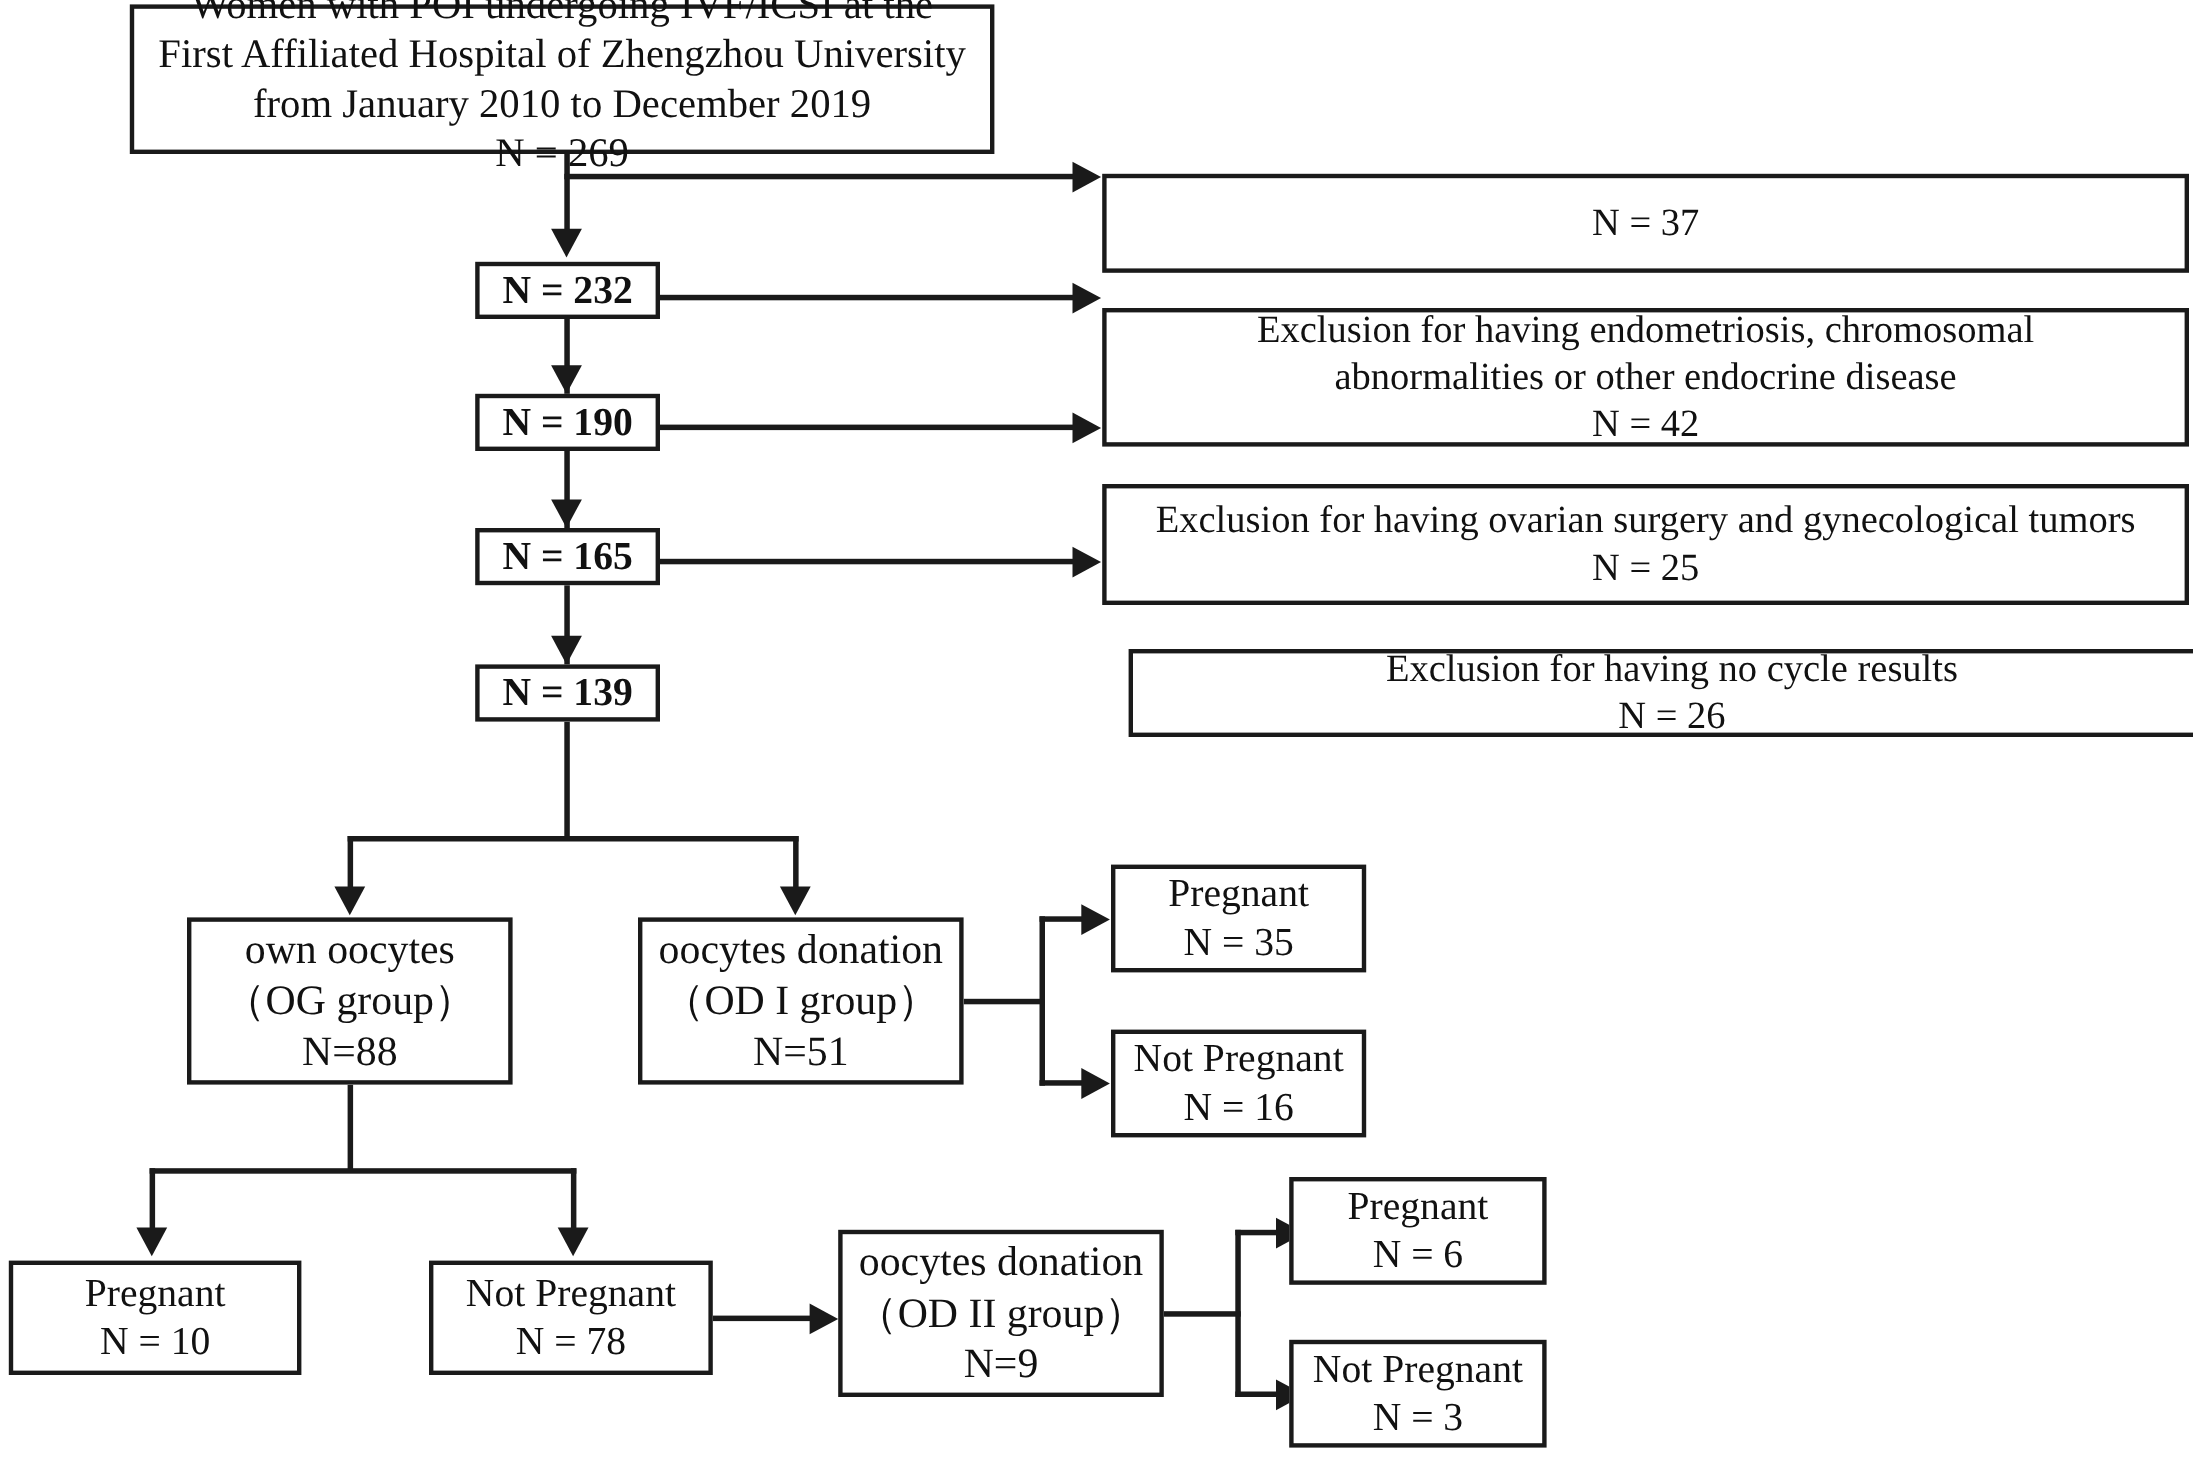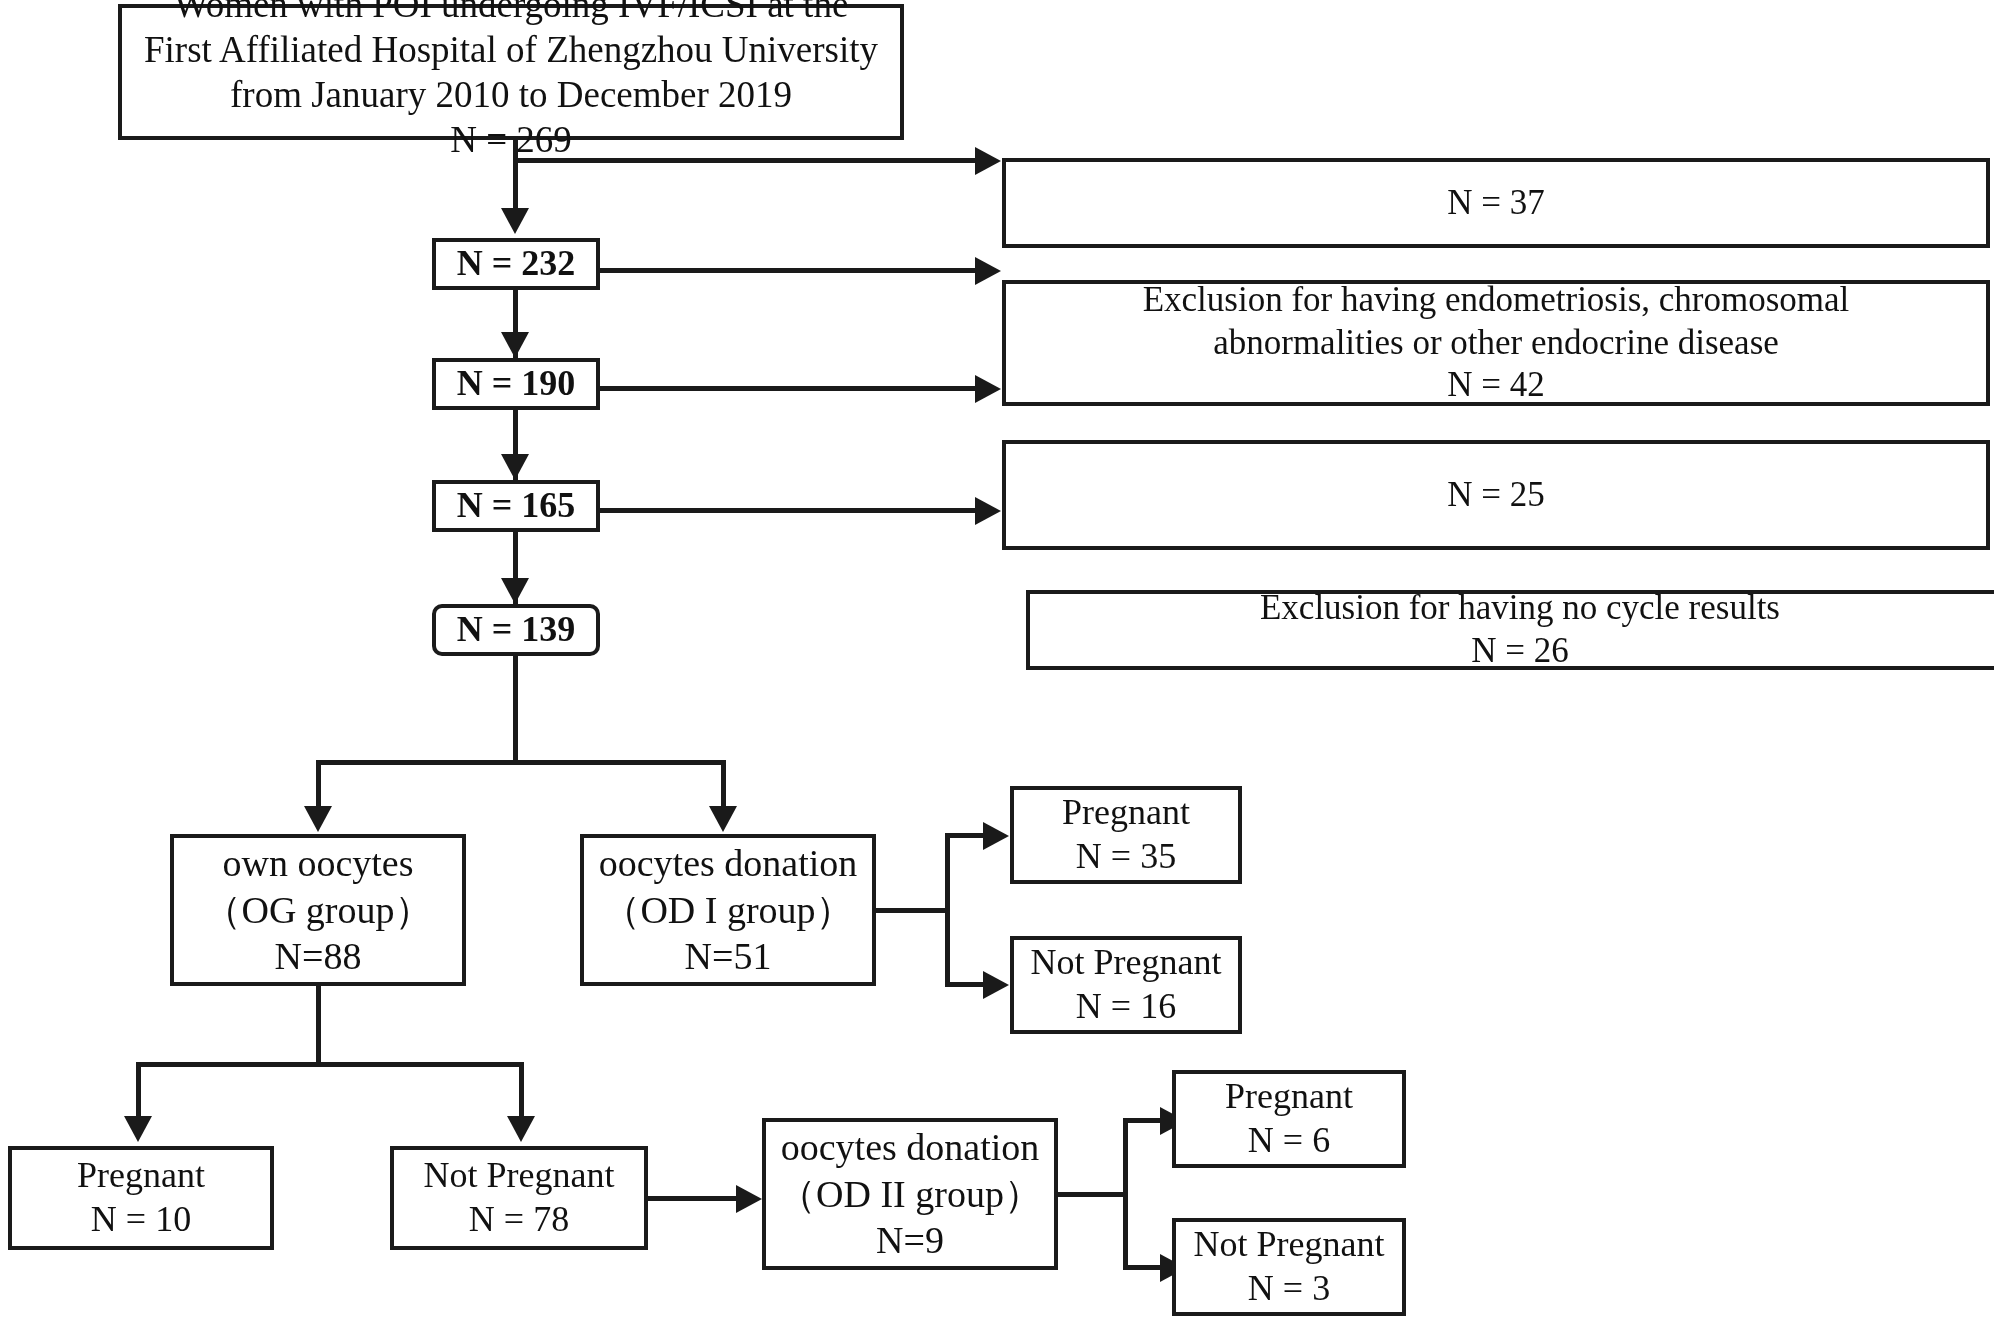--- a/index.html
+++ b/index.html
@@ -105,35 +105,36 @@
   </div>
 
   <div class="box fs-n" style="left:432px; top:358px; width:168px; height:52px;">
     <span class="ln">N = 190</span>
   </div>
 
   <div class="box fs-n" style="left:432px; top:480px; width:168px; height:52px;">
     <span class="ln">N = 165</span>
   </div>
 
-  <div class="box fs-n" style="left:432px; top:604px; width:168px; height:52px;border-radius:10px;">
+  <div class="box fs-n" style="left:432px; top:604px; width:168px; height:52px;">
     <span class="ln">N = 139</span>
   </div>
 
   <div class="box fs-excl" style="left:1002px; top:158px; width:988px; height:90px; padding:0 14px;">
     <span class="ln">N = 37</span>
   </div>
 
   <div class="box fs-excl" style="left:1002px; top:280px; width:988px; height:126px; padding:0 14px;">
     <span class="ln">Exclusion for having endometriosis, chromosomal</span>
     <span class="ln">abnormalities or other endocrine disease</span>
     <span class="ln">N = 42</span>
   </div>
 
   <div class="box fs-excl" style="left:1002px; top:440px; width:988px; height:110px; padding:0 8px;">
+    <span class="ln">Exclusion for having ovarian surgery and gynecological tumors</span>
     <span class="ln">N = 25</span>
   </div>
 
   <div class="box fs-excl" style="left:1002px; top:590px; width:988px; height:80px; padding:0 14px;margin-left:24px;">
     <span class="ln">Exclusion for  having no cycle results</span>
     <span class="ln">N = 26</span>
   </div>
 
   <div class="vline" style="left:513px; top:656px; height:108px;"></div>
   <div class="hline" style="left:316px; top:760px; width:410px;"></div>

